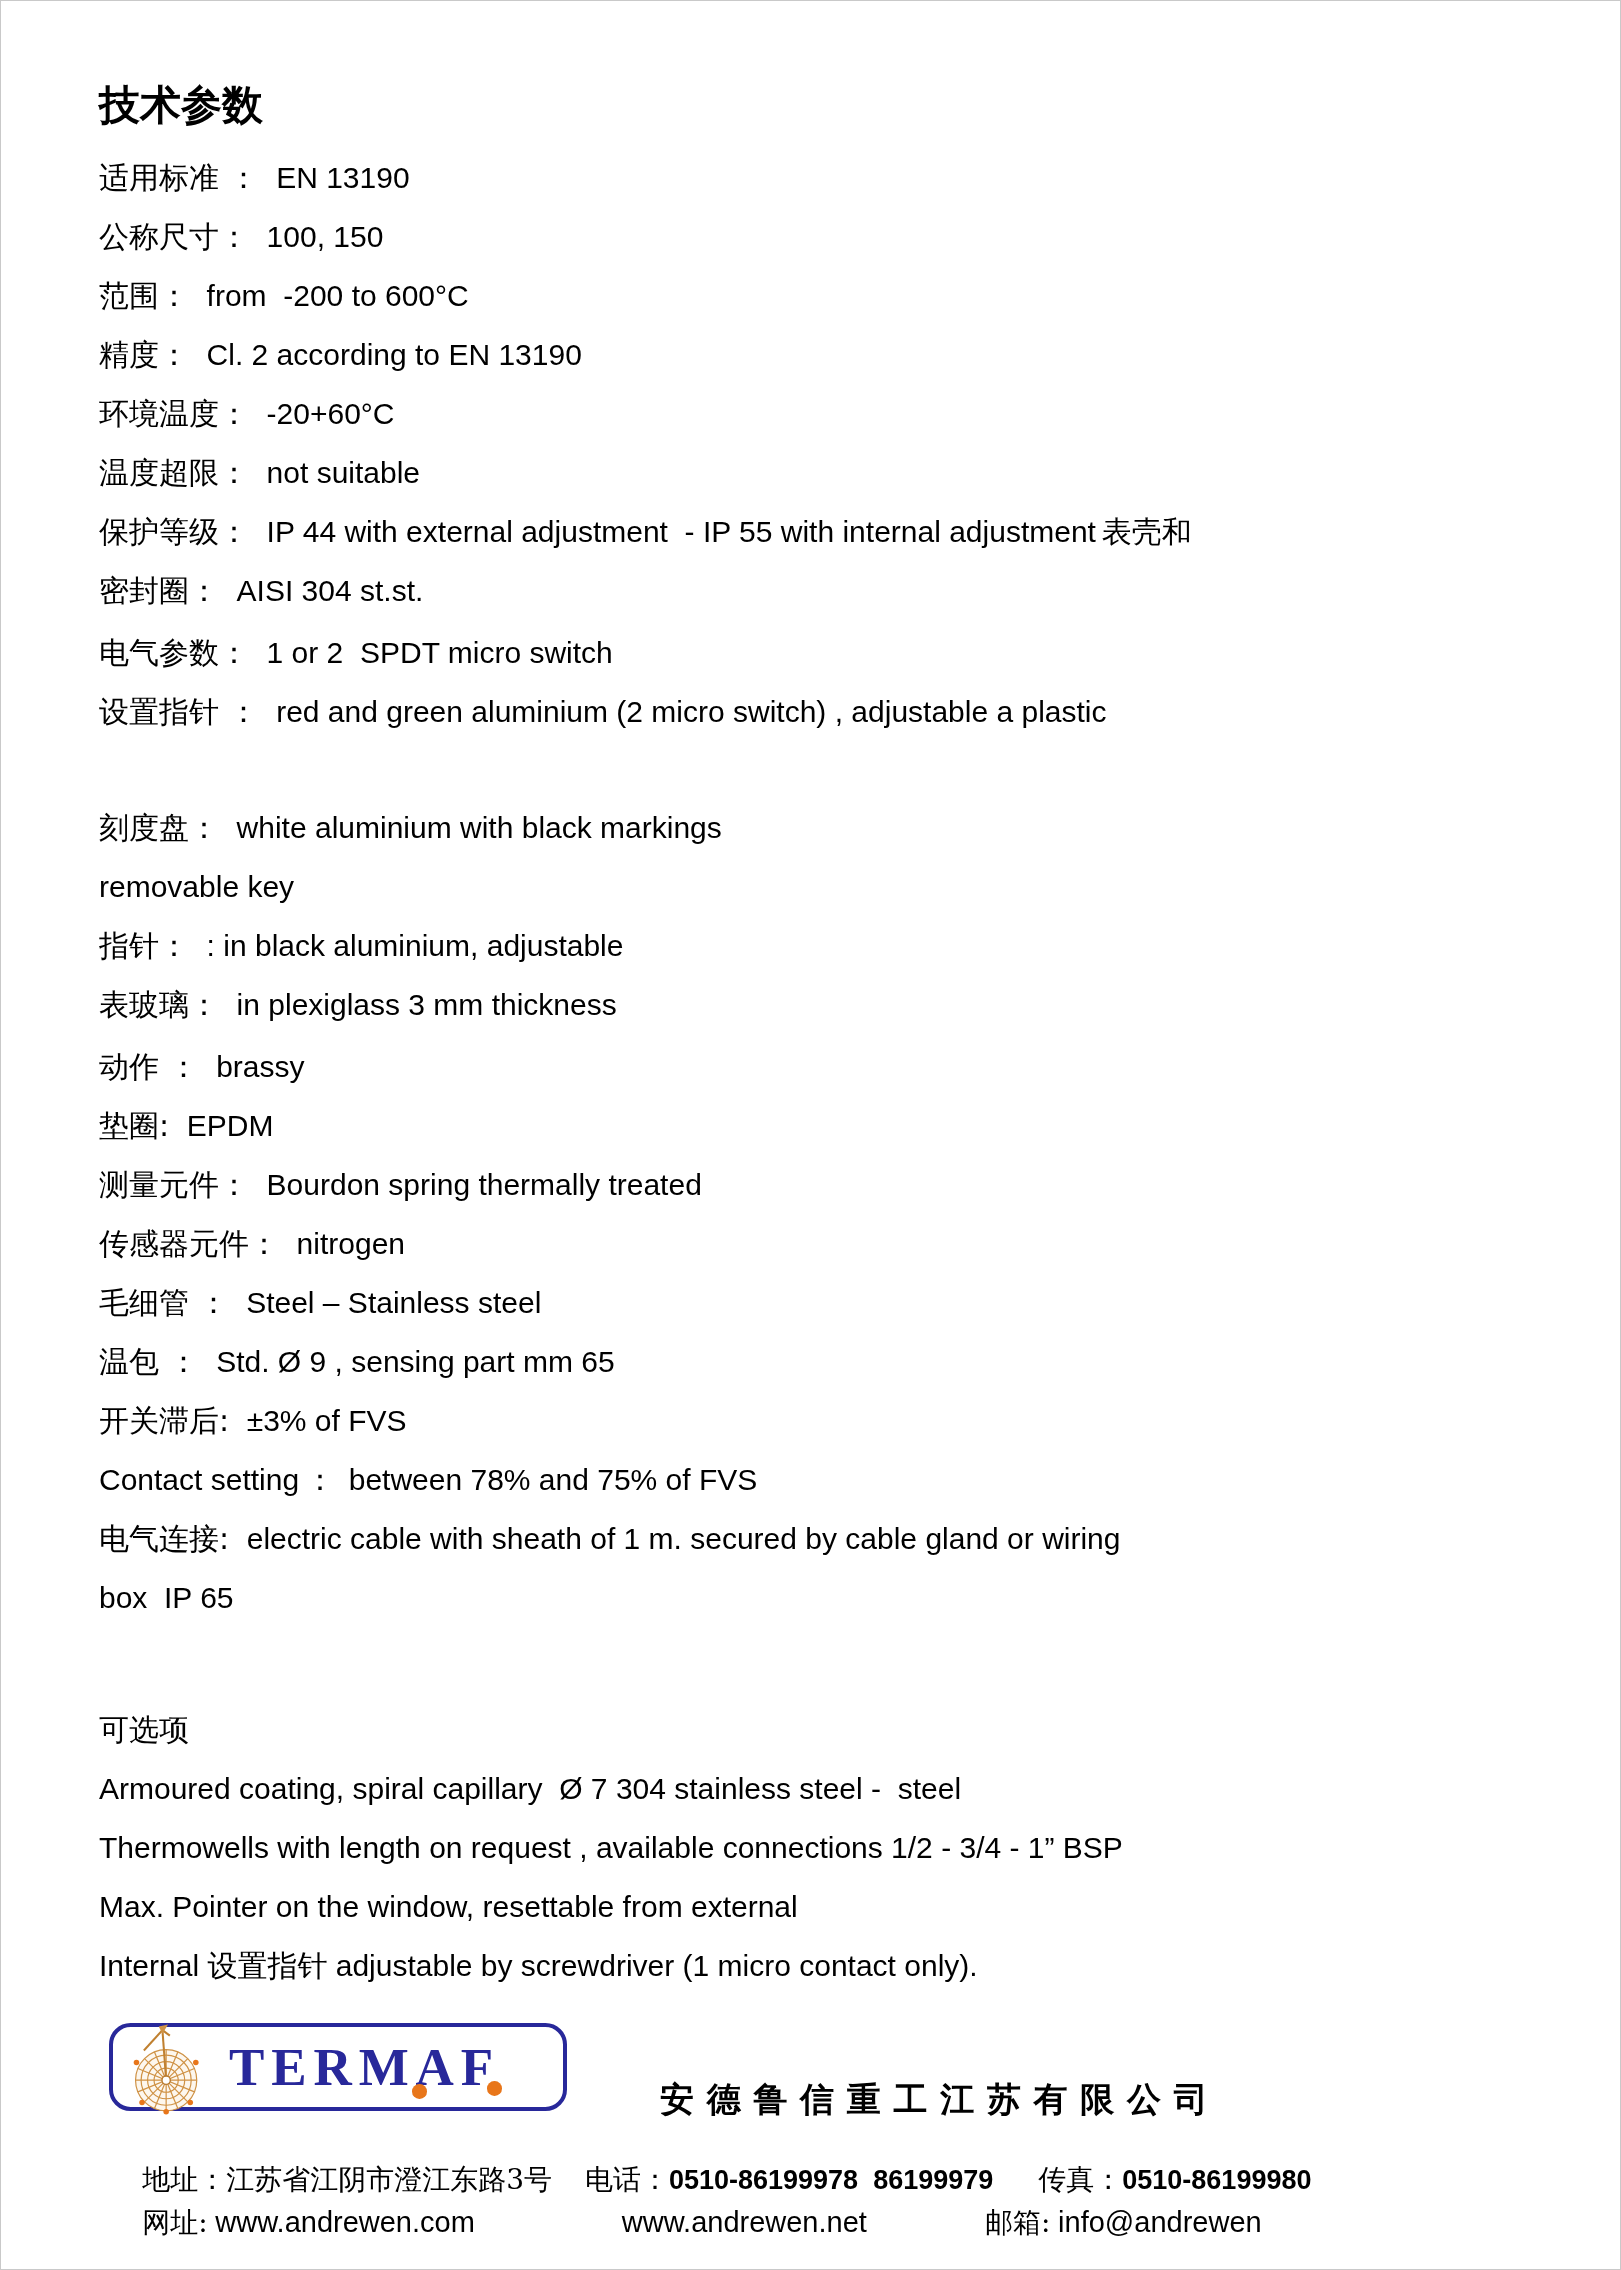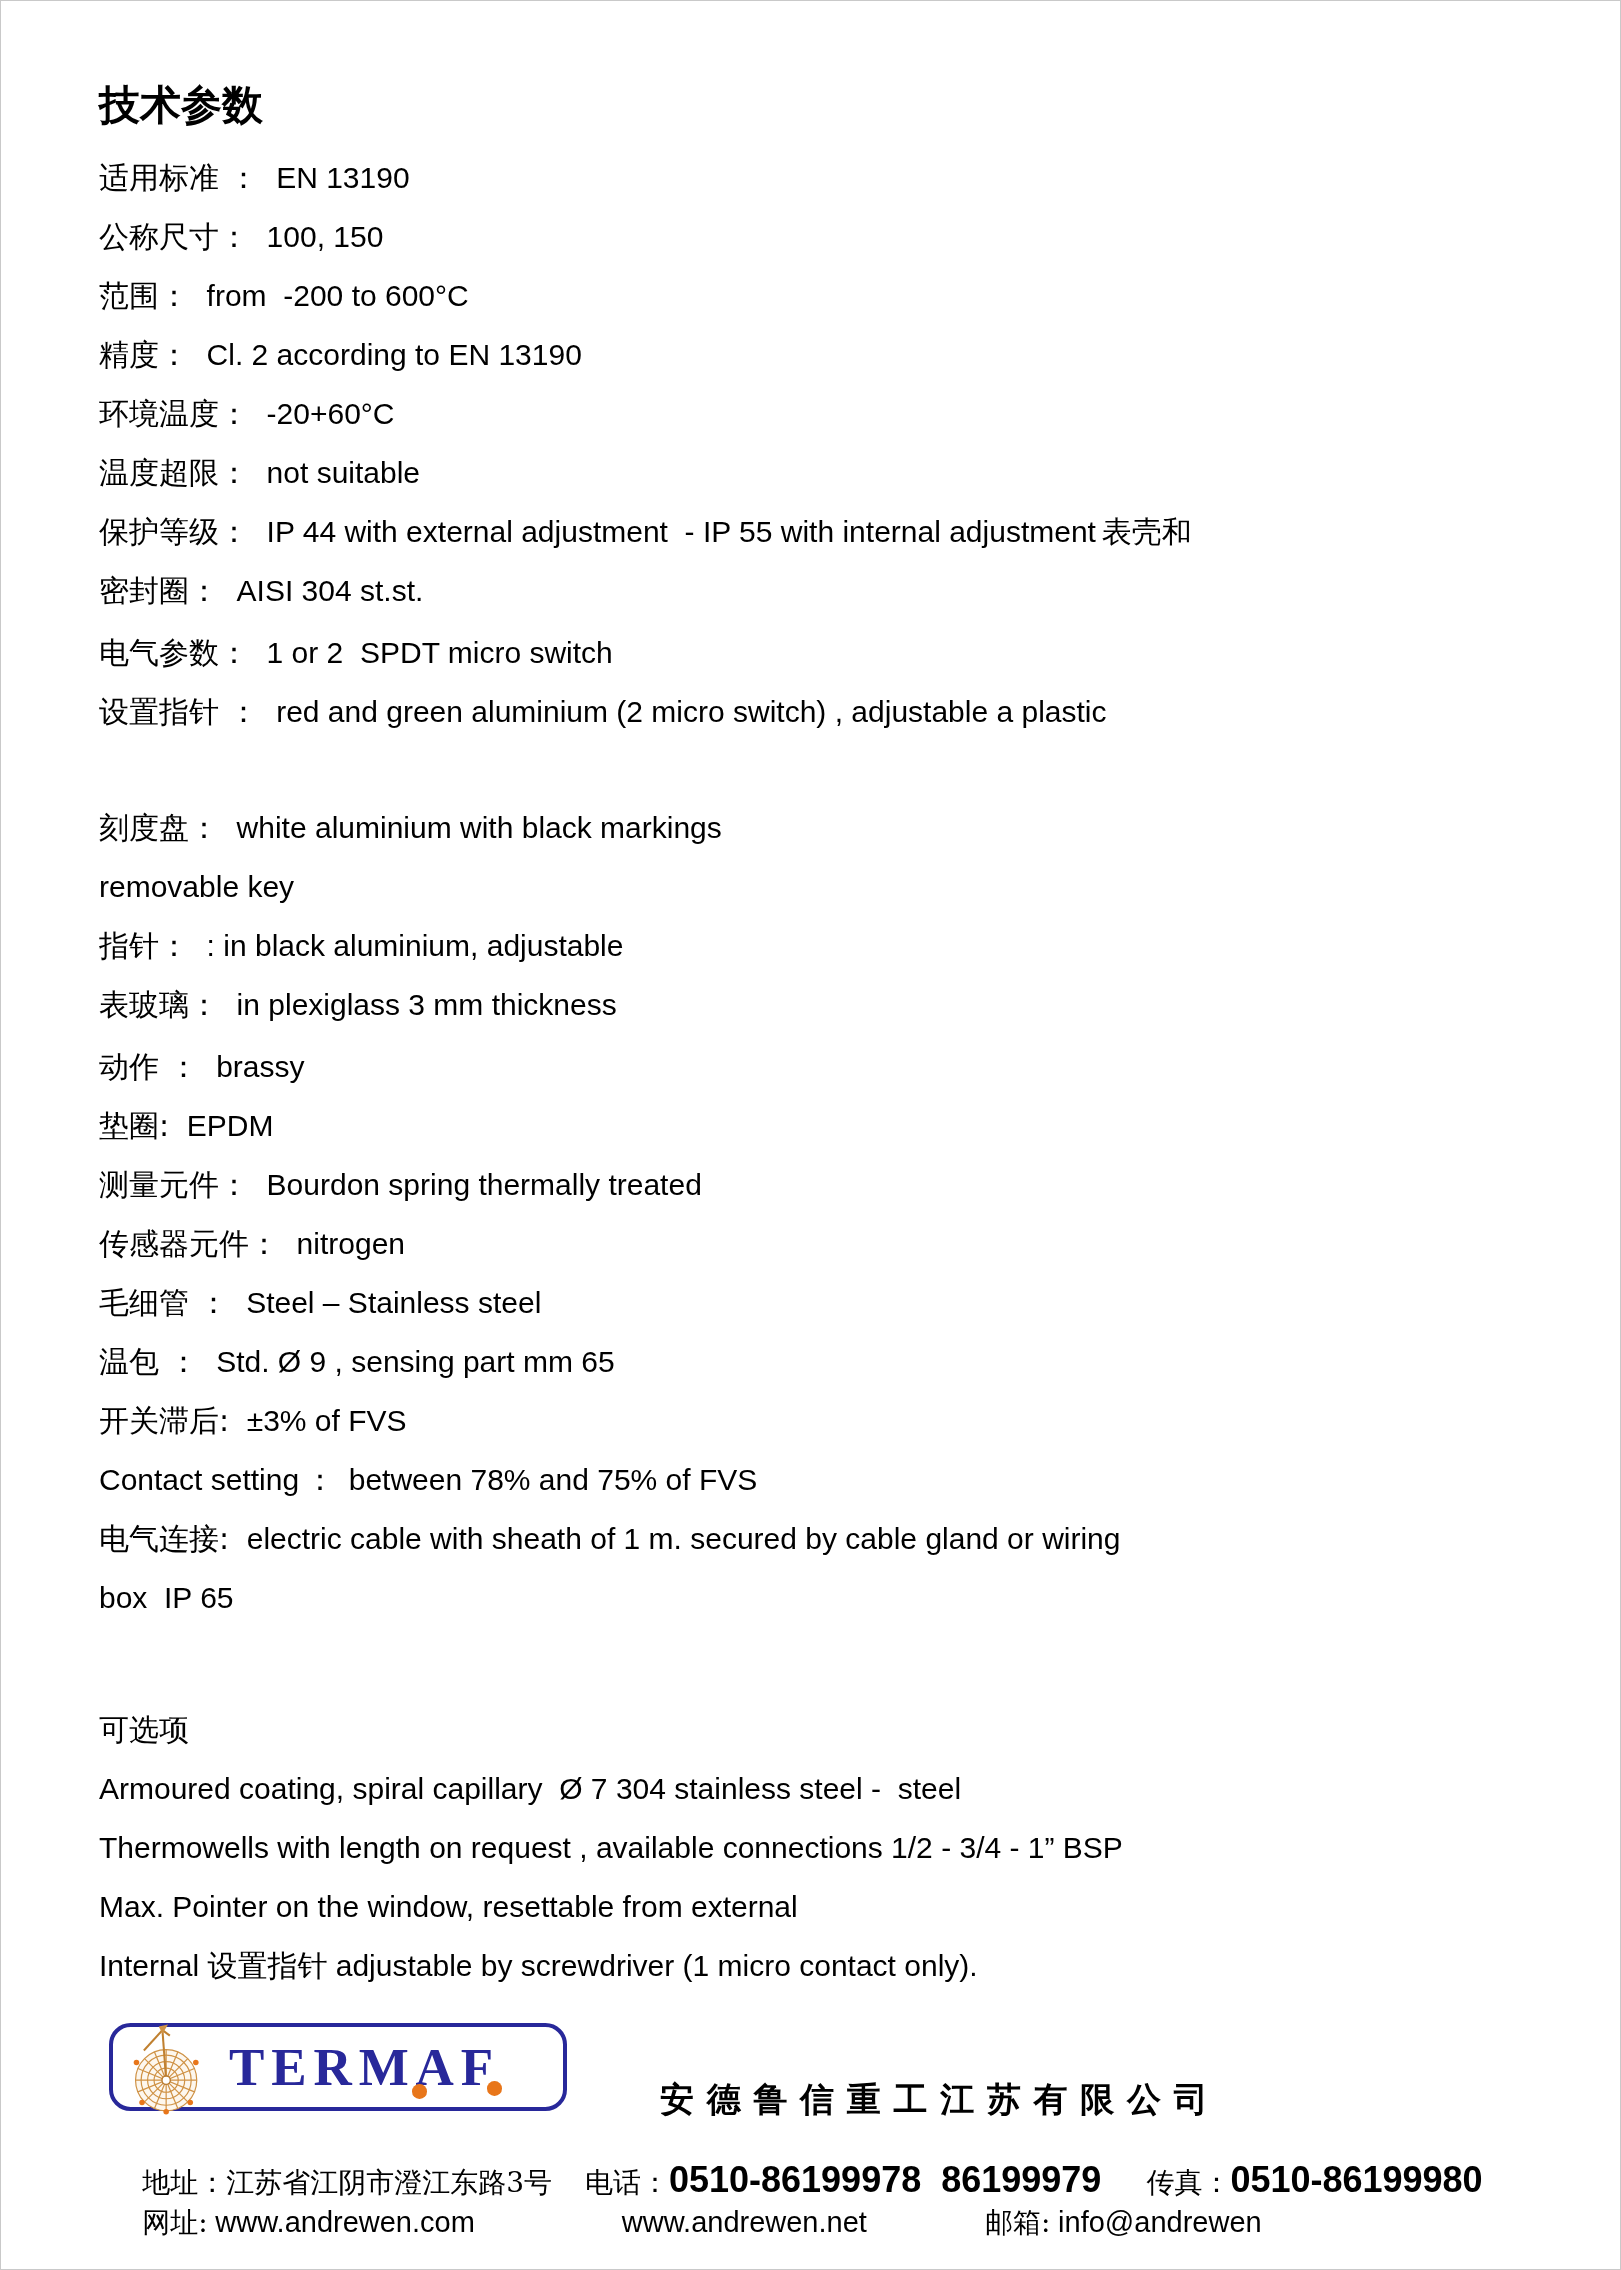--- a/index.html
+++ b/index.html
@@ -52,21 +52,21 @@
     font-family:"DejaVu Sans", sans-serif;white-space:pre-wrap;
   }
   .footer-row{
     position:absolute;left:110px;
     font-size:28px;line-height:37px;white-space:pre-wrap;
   }
   .footer-row.r1{top:2123px;}
   .footer-row.r2{top:2166px;}
   .f-lb{font-family:"DejaVu Serif", serif;}
   .f-cjk{font-family:"DejaVu Serif", serif;}
-  .f-num{font-family:"Liberation Sans", sans-serif;font-weight:bold;font-size:36px;margin-top:36px;}
+  .f-num{font-family:"Liberation Sans", sans-serif;font-weight:bold;font-size:27px;margin-top:36px;}
   .f-url-b{font-family:"Liberation Sans", sans-serif;font-weight:normal;font-size:29px;}
   .f-url{font-family:"Liberation Sans", sans-serif;font-size:29px;}
   .fgap-s{display:inline-block;width:33px;}
   .fgap-m{display:inline-block;width:45px;}
   .fgap-l{display:inline-block;width:147px;}
   .fgap-xl{display:inline-block;width:118px;}
 </style>
 </head>
 <body>
 

